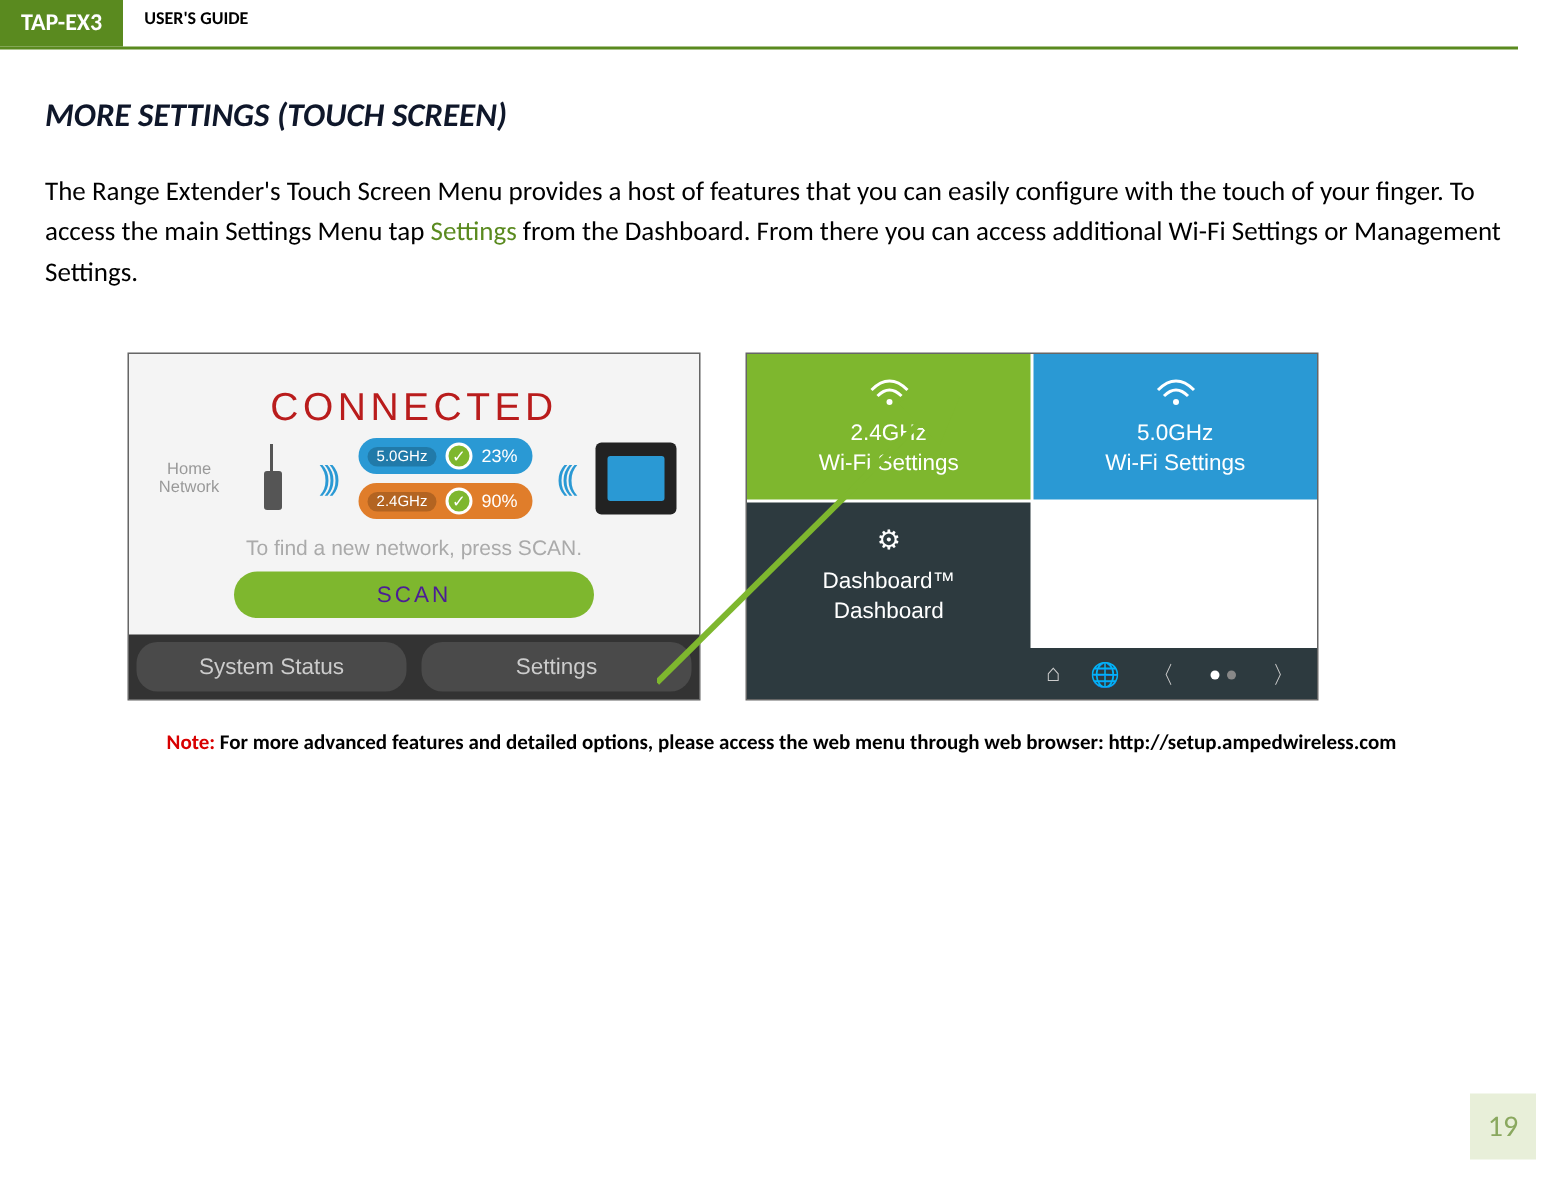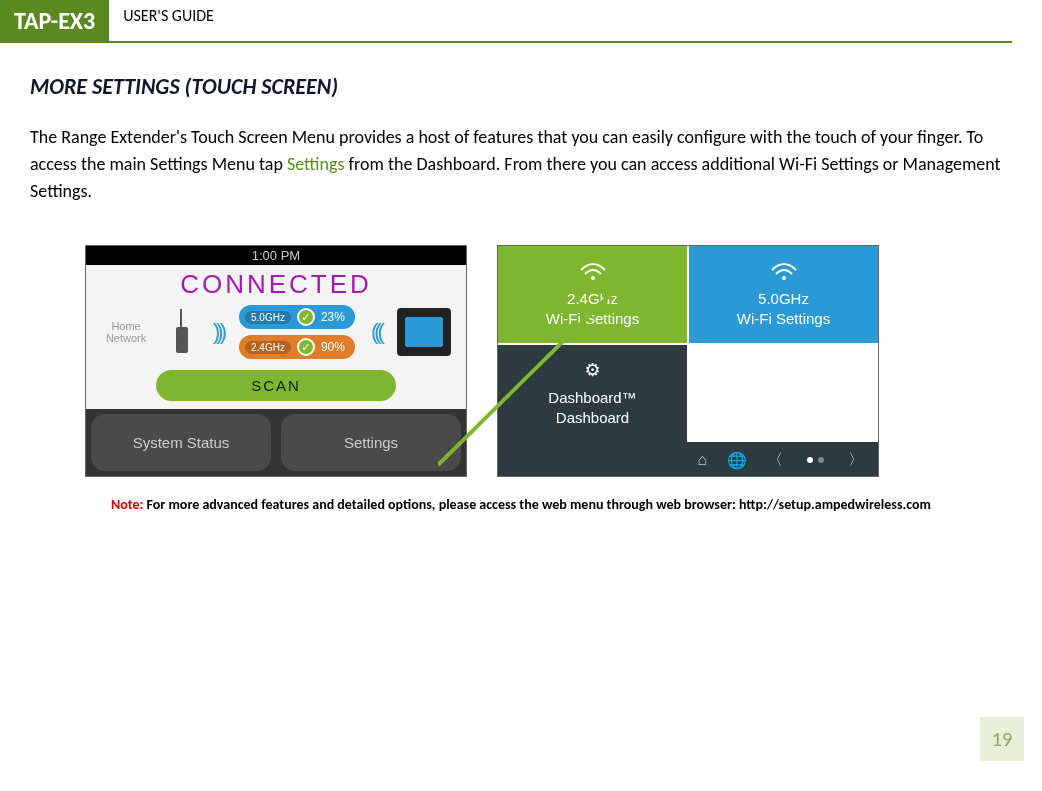--- a/index.html
+++ b/index.html
@@ -14,26 +14,26 @@
       display: flex;
       align-items: stretch;
       border-bottom: 2px solid #5a8a1f;
       margin: 0 30px 0 0;
     }
     .header-green {
       background: #5a8a1f;
       color: #fff;
       padding: 6px 14px;
       font-weight: bold;
-      font-size: 24px;
+      font-size: 16px;
     }
     .header-title {
       padding: 6px 14px;
-      font-weight: normal;
-      font-size: 16px;
+      font-weight: bold;
+      font-size: 12px;
       color: #000;
     }
     .section-title {
       color: #0f172a;
       font-style: italic;
       font-weight: bold;
       font-size: 22px;
       margin: 30px 0 24px 30px;
     }
     .body-text {
@@ -60,25 +60,25 @@
     
     .s1-topbar {
       background: #000;
       color: #ccc;
       text-align: center;
       font-size: 13px;
       padding: 2px 0;
     }
     .s1-connected {
       text-align: center;
-      color: #a21caf;
+      color: #b91c1c;
       font-size: 26px;
       letter-spacing: 3px;
       font-weight: 300;
-      margin-top: 4px;
+      margin-top: 20px;
     }
     .s1-main {
       display: flex;
       align-items: center;
       justify-content: center;
       gap: 16px;
       margin-top: 2px;
     }
     .s1-router {
       width: 30px; height: 60px;
@@ -112,31 +112,31 @@
       width: 54px; height: 48px; background: #222; border-radius: 4px;
       display: flex; align-items: center; justify-content: center;
     }
     .s1-device-screen {
       width: 38px; height: 30px; background: #2a99d4; border-radius: 2px;
     }
     .s1-findtext {
       text-align: center; color: #aaa; font-size: 14px; margin-top: 8px;
     }
     .s1-scan {
-      margin: 8px auto 0; width: 240px; background: #7eb72e; color: #0f172a;
+      margin: 8px auto 0; width: 240px; background: #7eb72e; color: #4c1d95;
       text-align: center; padding: 7px 0; border-radius: 18px; font-size: 15px;
       letter-spacing: 2px;
     }
     .s1-bottom {
       position: absolute; bottom: 0; left: 0; right: 0;
       display: flex; background: #333;
     }
     .s1-bottom-btn {
       flex: 1; text-align: center; color: #ccc; font-size: 15px;
-      padding: 20px 0; background: #4a4a4a; margin: 5px; border-radius: 14px;
+      padding: 8px 0; background: #4a4a4a; margin: 5px; border-radius: 14px;
     }
     
     .s2-grid {
       display: grid;
       grid-template-columns: 1fr 1fr;
       grid-template-rows: 1fr 1fr;
       gap: 2px;
       height: 196px;
     }
     .s2-tile {
@@ -172,21 +172,21 @@
       margin: 18px 70px 0 70px;
       text-align: center;
       font-size: 14px;
       font-weight: bold;
       line-height: 1.45;
     }
     .note-label { color: #d80000; }
     
     .page-num {
       position: absolute;
-      bottom: 30px;
+      bottom: 18px;
       right: 18px;
       width: 44px;
       height: 44px;
       background: #e8efd9;
       color: #8aa85f;
       display: flex;
       align-items: center;
       justify-content: center;
       font-size: 20px;
     }
@@ -201,21 +201,20 @@
 
 <div class="section-title">MORE SETTINGS (TOUCH SCREEN)</div>
 
 <p class="body-text">
   <span>The Range Extender's Touch Screen Menu provides a host of features that you can easily configure with the touch of your finger. To access the main Settings Menu tap </span><span class="settings-link">Settings</span><span> from the Dashboard. From there you can access additional Wi-Fi Settings or Management Settings.</span>
 </p>
 
 <div class="screenshots">
 
   <div class="screenshot" style="background:#f4f4f4;">
-    <div class="s1-topbar">1:00 PM</div>
     <div class="s1-connected">CONNECTED</div>
     <div class="s1-main">
       <div class="s1-home-label" style="white-space:pre-line;">Home
 Network</div>
       <div class="s1-router">
         <svg width="20" height="46" viewBox="0 0 20 46">
             <rect x="8" y="0" width="2" height="18" fill="#555"></rect>
             <rect x="4" y="18" width="12" height="26" rx="2" fill="#555"></rect>
           </svg>
       </div>
@@ -230,20 +229,21 @@
           <span class="s1-pill-band">2.4GHz</span>
           <span class="s1-check">✓</span>
           <span>90%</span>
         </div>
       </div>
       <div class="s1-waves-r">(((</div>
       <div class="s1-device">
         <div class="s1-device-screen"></div>
       </div>
     </div>
+    <div class="s1-findtext">To find a new network, press SCAN.</div>
     <div class="s1-scan">SCAN</div>
     <div class="s1-bottom">
       <div class="s1-bottom-btn">System Status</div>
       <div class="s1-bottom-btn">Settings</div>
     </div>
   </div>
 
   <div class="screenshot">
     <div class="s2-grid">
       <div class="s2-tile s2-tile-green">

